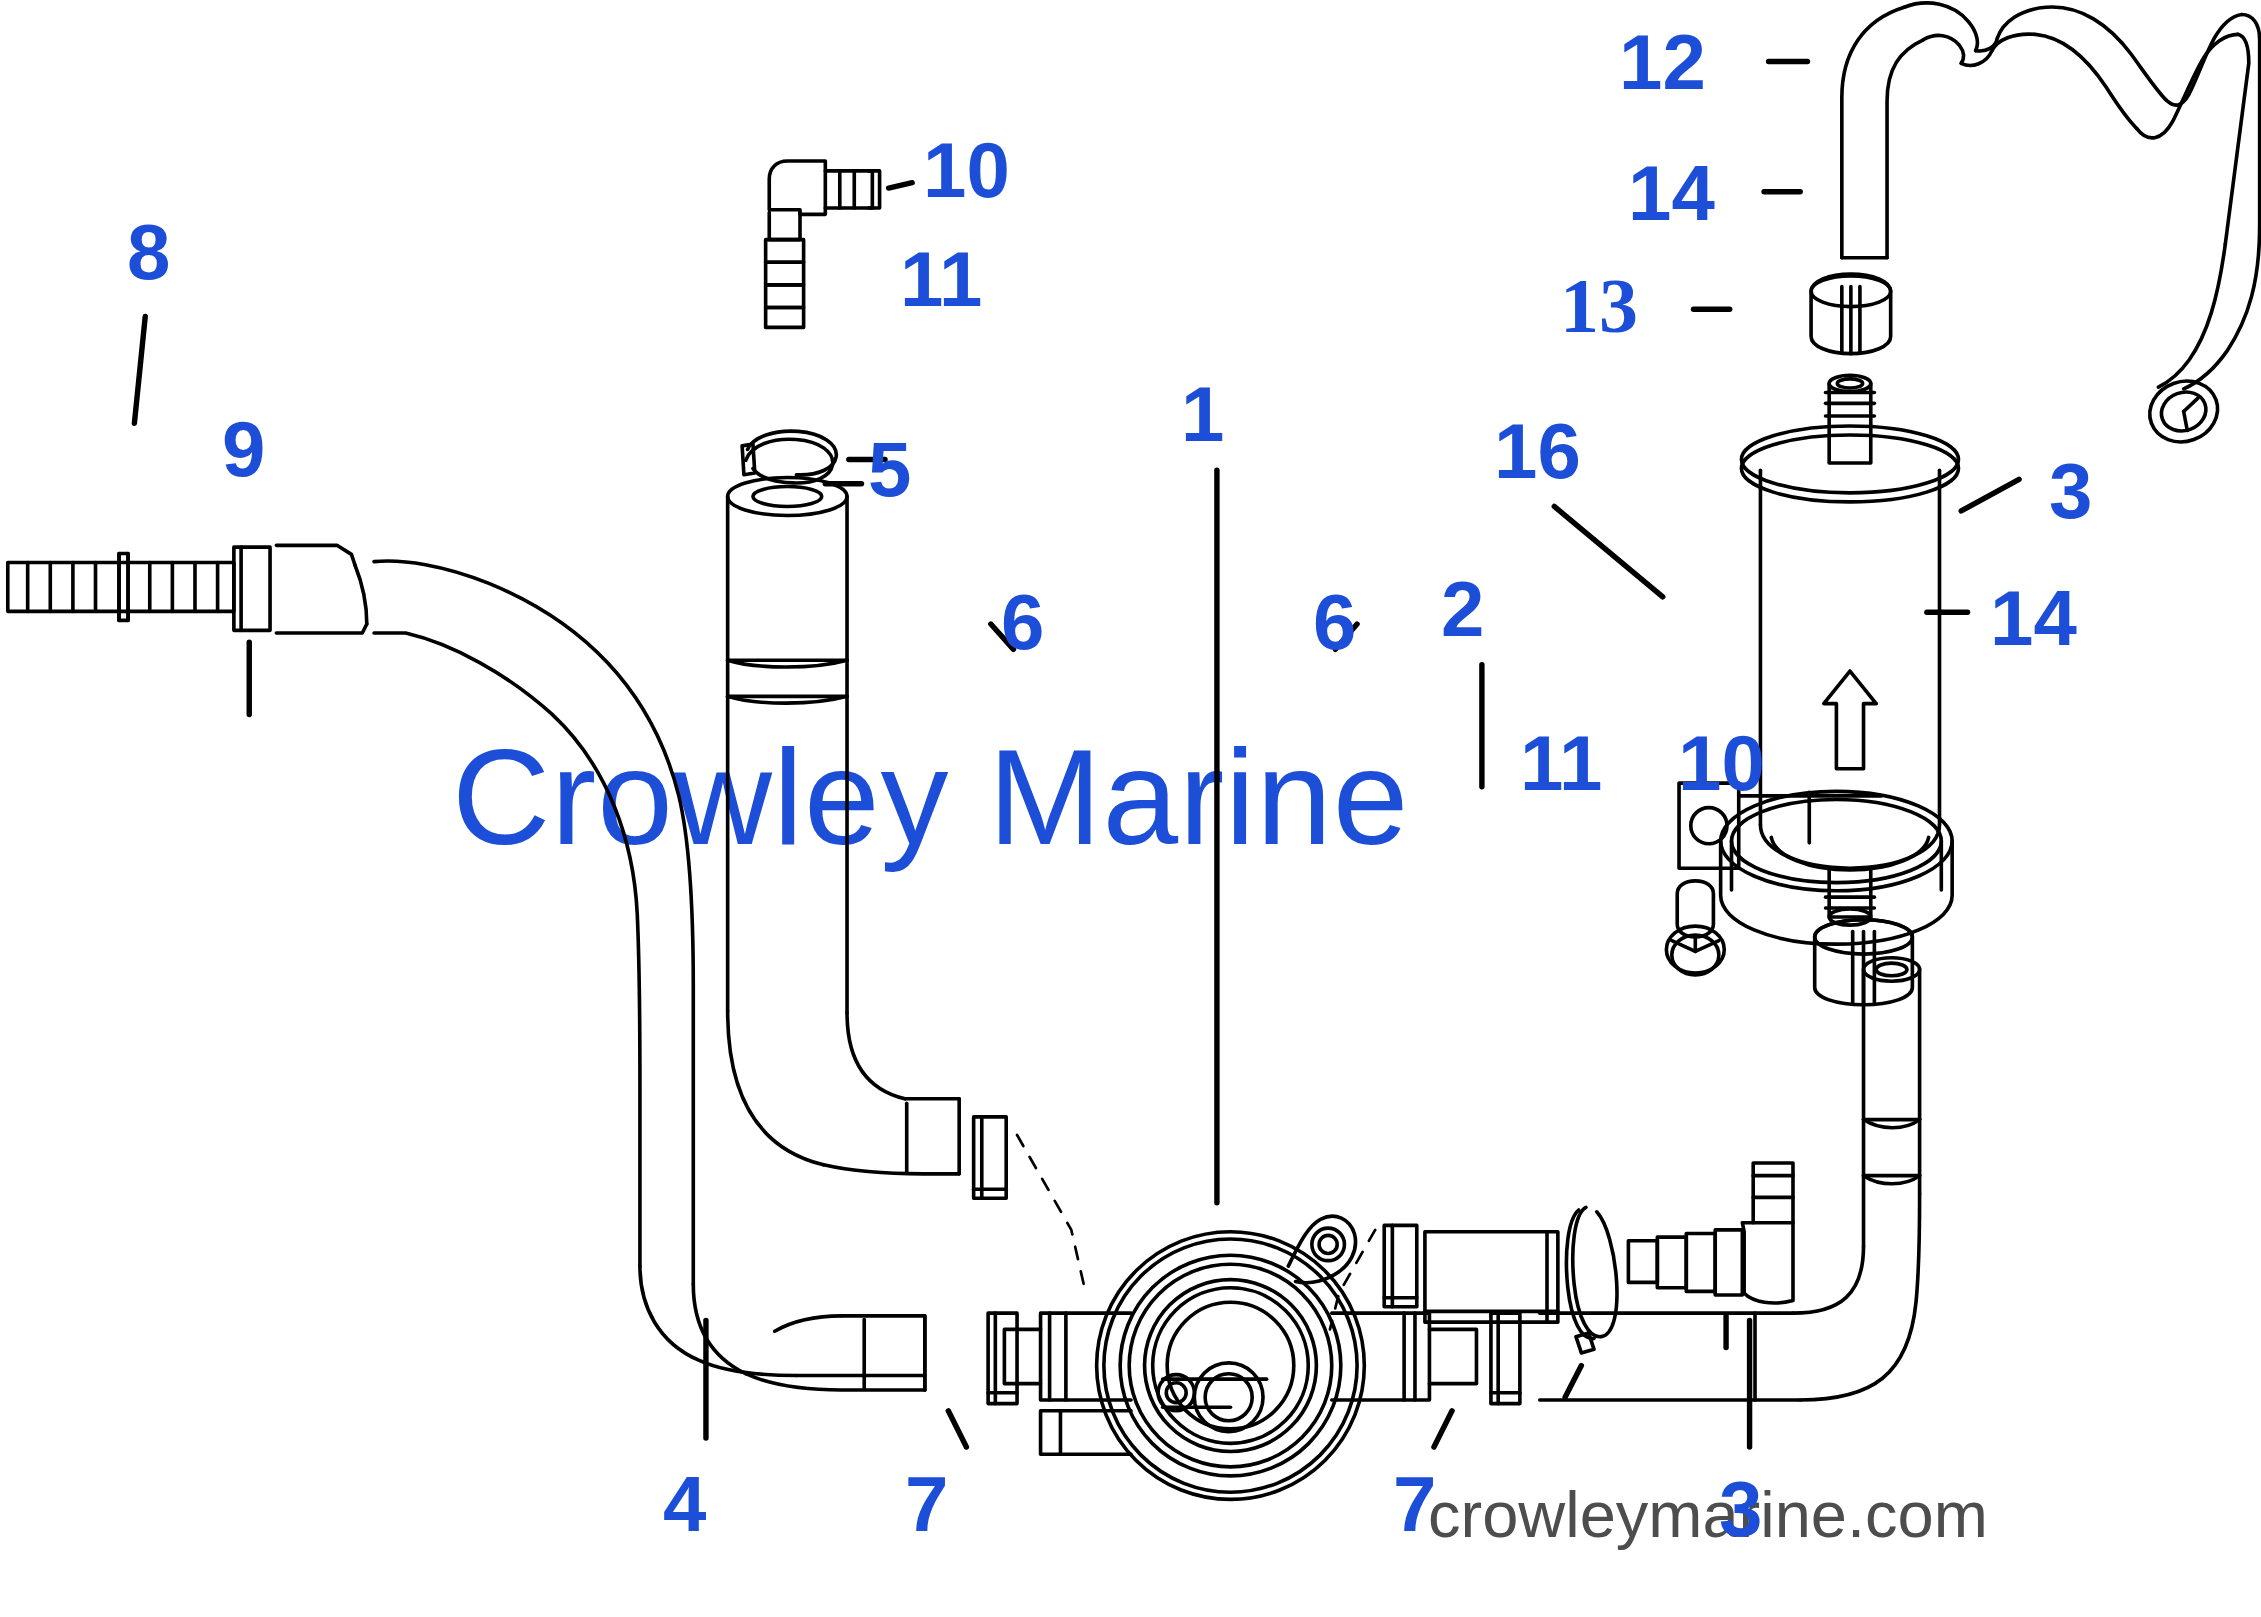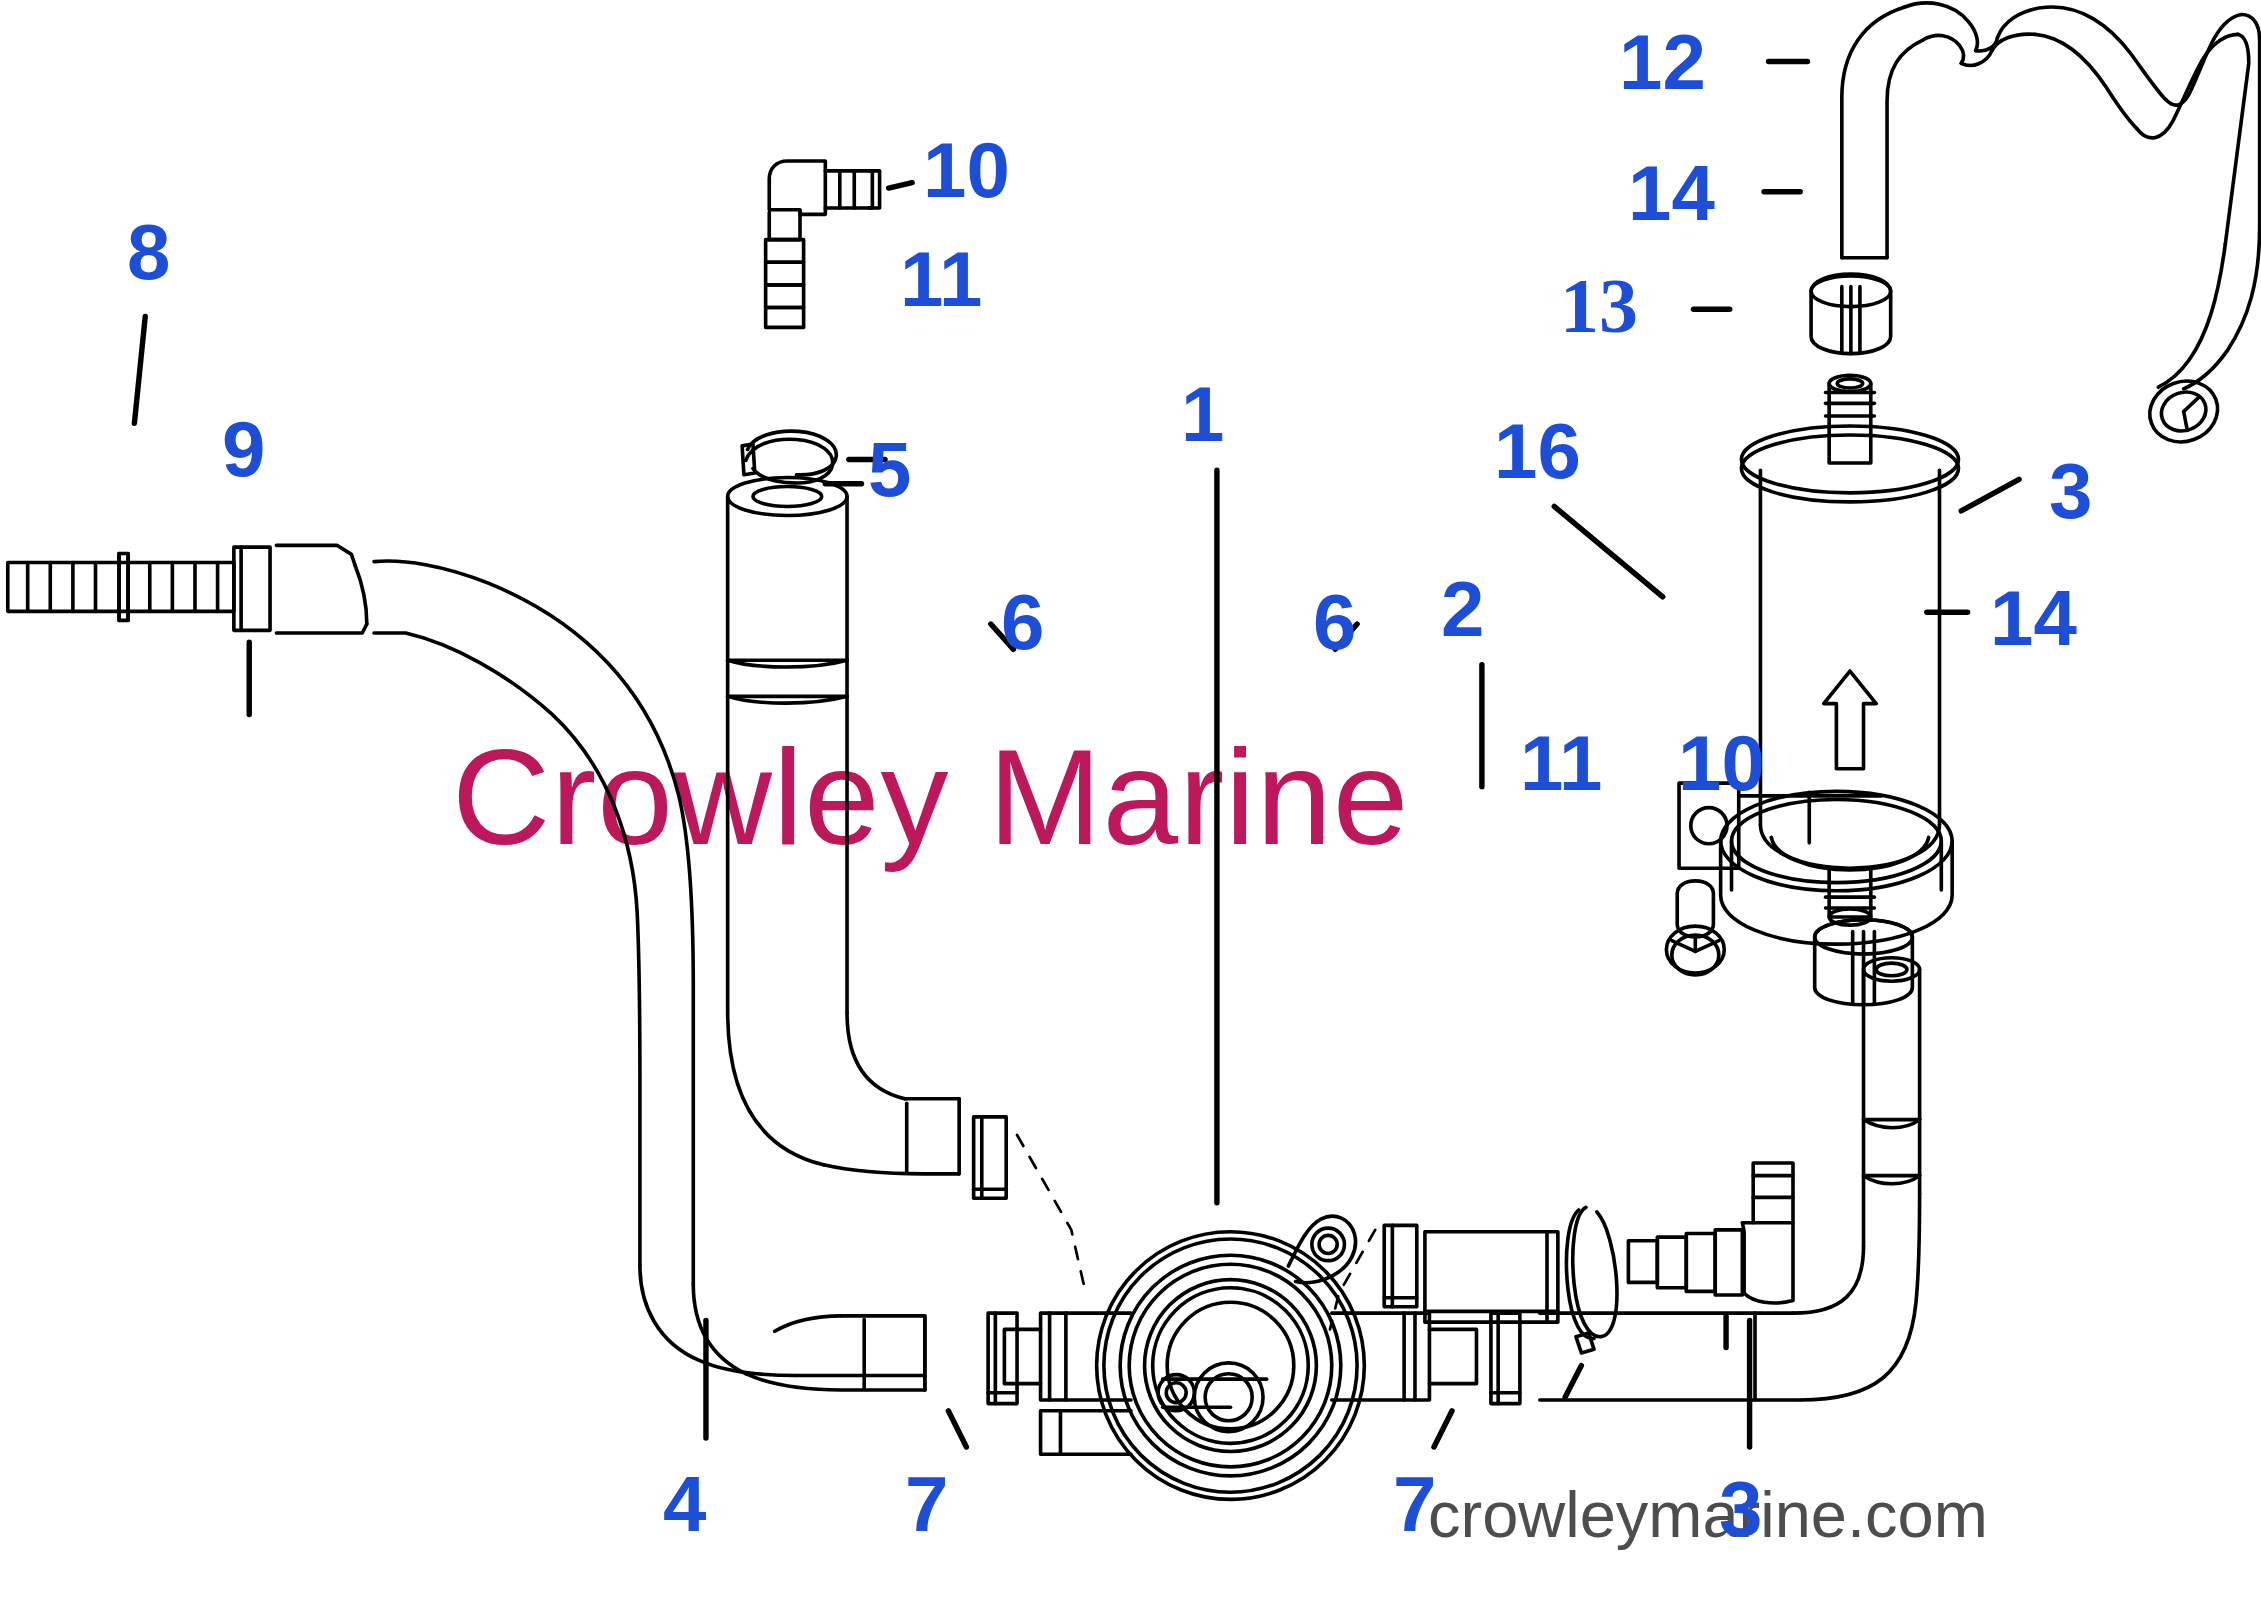--- a/index.html
+++ b/index.html
@@ -24,21 +24,21 @@
     top: 0;
     width: 2262px;
     height: 1617px;
   }
   .wm-center {
     position: absolute;
     left: 452px;
     top: 719px;
     font-family: "Liberation Sans", sans-serif;
     font-size: 136px;
-    color: #be185d;
+    color: #1d4ed8;
     letter-spacing: 0.9px;
     white-space: nowrap;
     user-select: none;
   }
   .wm-bottom {
     position: absolute;
     left: 1428px;
     top: 1477px;
     font-family: "Liberation Sans", sans-serif;
     font-size: 65px;

